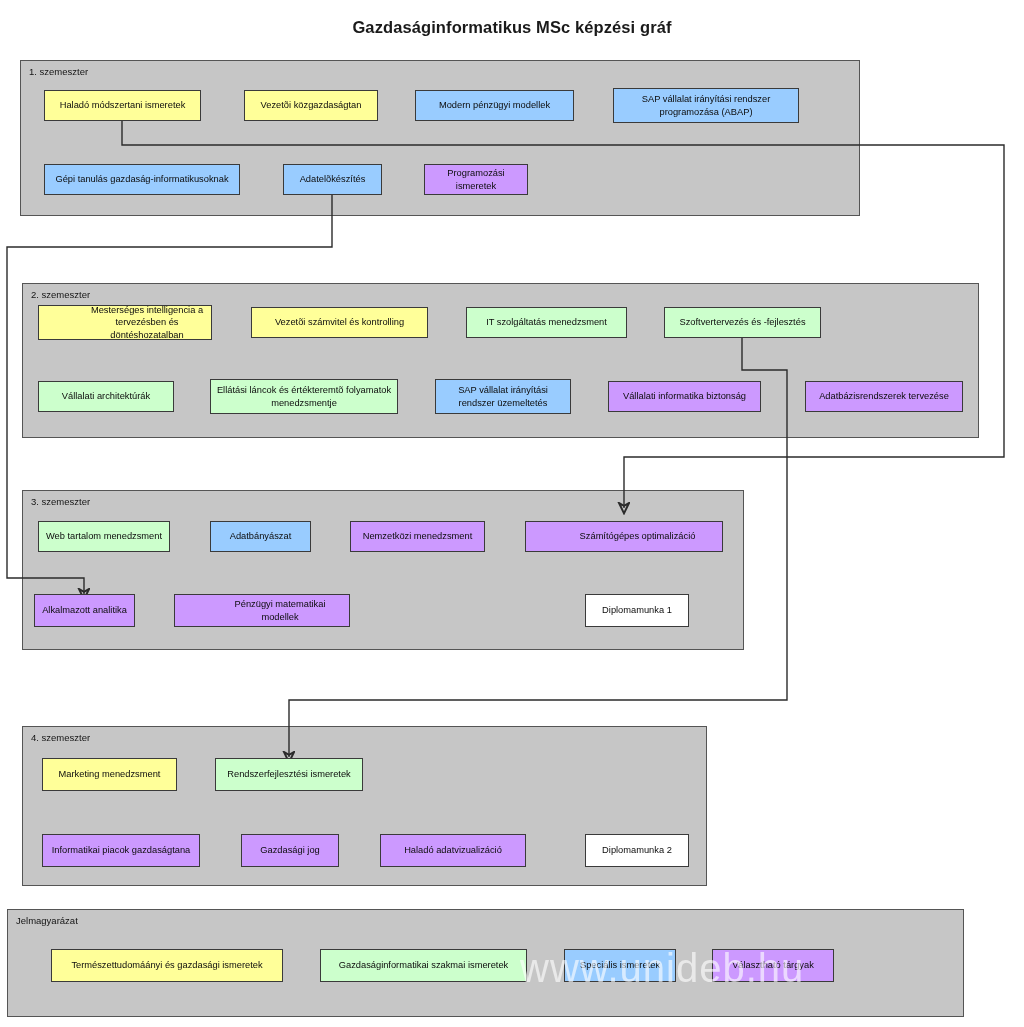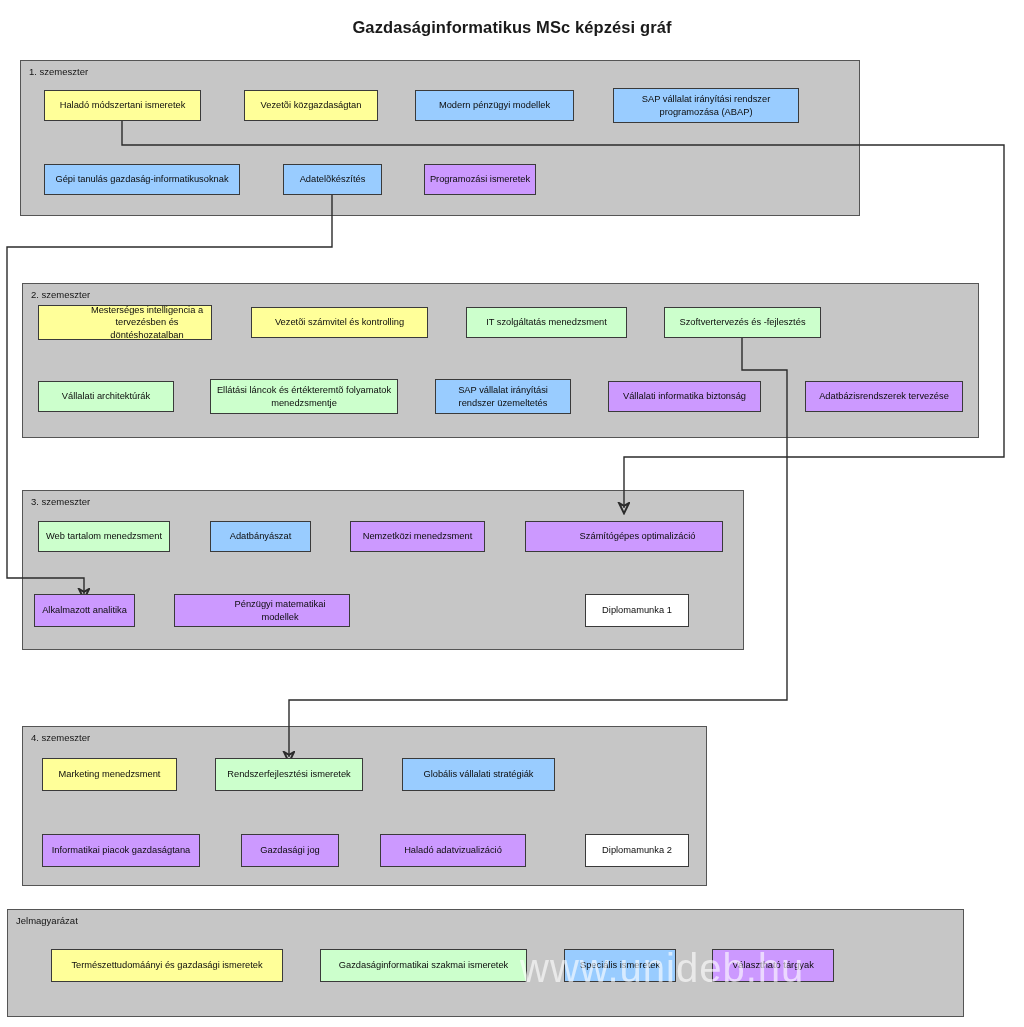--- a/index.html
+++ b/index.html
@@ -139,21 +139,21 @@
   </div>
   <div class="node c-blue" style="left:613px; top:88px; width:186px; height:35px;">
     <span>SAP vállalat irányítási rendszer programozása (ABAP)</span>
   </div>
   <div class="node c-blue" style="left:44px; top:164px; width:196px; height:31px;">
     <span>Gépi tanulás gazdaság-informatikusoknak</span>
   </div>
   <div class="node c-blue" style="left:283px; top:164px; width:99px; height:31px;">
     <span>Adatelõkészítés</span>
   </div>
-  <div class="node c-purple" style="left:424px; top:164px; width:112px; height:31px;">
+  <div class="node c-purple" style="left:424px; top:164px; width:104px; height:31px;">
     <span>Programozási ismeretek</span>
   </div>
 
   <div class="group" style="left:22px; top:283px; width:957px; height:155px;">
     <div class="group-label">2. szemeszter</div>
   </div>
   <div class="node c-yellow" style="left:38px; top:305px; width:174px; height:35px;padding-left:48px;">
     <span>Mesterséges intelligencia a tervezésben és döntéshozatalban</span>
   </div>
   <div class="node c-yellow" style="left:251px; top:307px; width:177px; height:31px;">
@@ -208,23 +208,20 @@
 
   <div class="group" style="left:22px; top:726px; width:685px; height:160px;">
     <div class="group-label">4. szemeszter</div>
   </div>
   <div class="node c-yellow" style="left:42px; top:758px; width:135px; height:33px;">
     <span>Marketing menedzsment</span>
   </div>
   <div class="node c-green" style="left:215px; top:758px; width:148px; height:33px;">
     <span>Rendszerfejlesztési ismeretek</span>
   </div>
-  <div class="node c-blue" style="left:402px; top:758px; width:153px; height:33px;">
-    <span>Globális vállalati stratégiák</span>
-  </div>
   <div class="node c-purple" style="left:42px; top:834px; width:158px; height:33px;">
     <span>Informatikai piacok gazdaságtana</span>
   </div>
   <div class="node c-purple" style="left:241px; top:834px; width:98px; height:33px;">
     <span>Gazdasági jog</span>
   </div>
   <div class="node c-purple" style="left:380px; top:834px; width:146px; height:33px;">
     <span>Haladó adatvizualizáció</span>
   </div>
   <div class="node c-white" style="left:585px; top:834px; width:104px; height:33px;">

